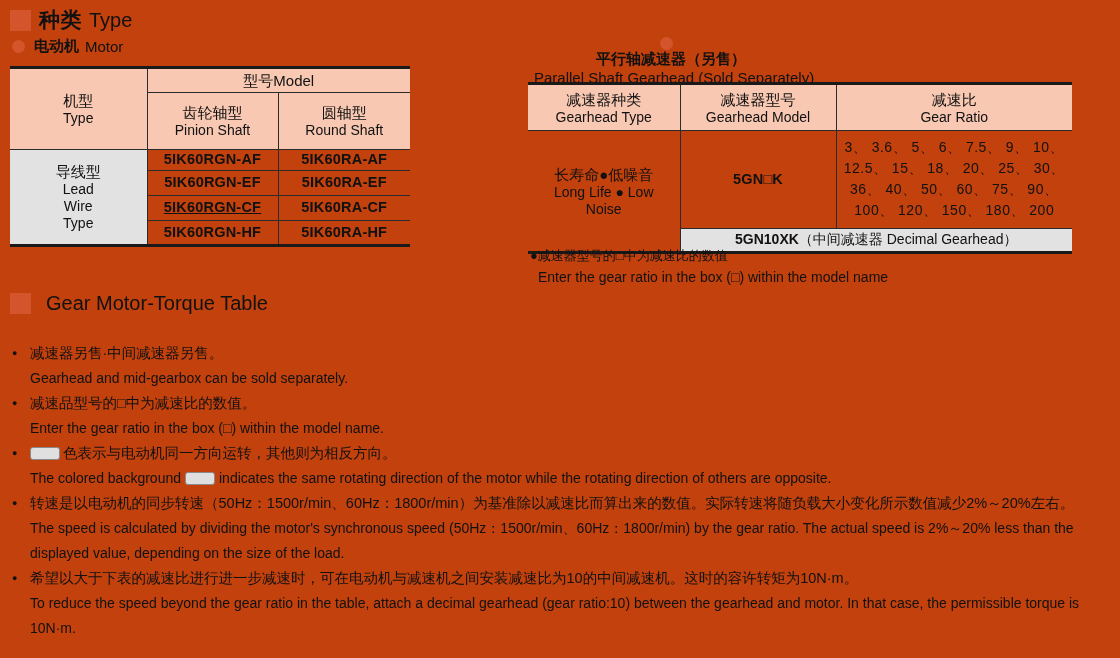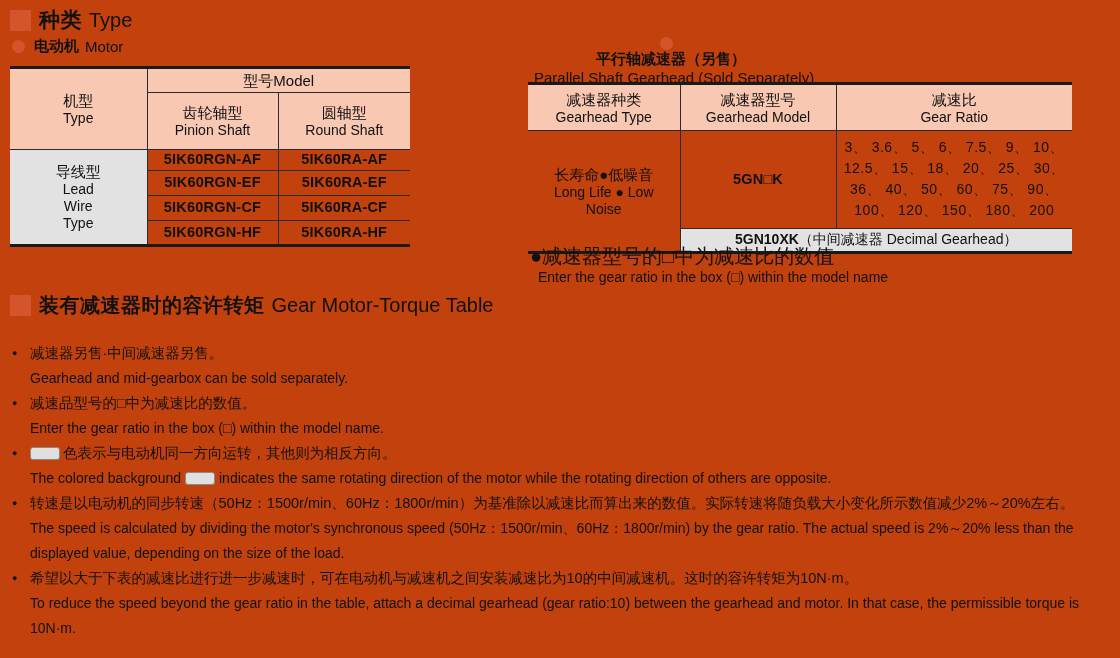--- a/index.html
+++ b/index.html
@@ -50,21 +50,21 @@
   .cell-en { font-size:14px; line-height:17px; }
   td.model-cell { font-weight:bold; font-size:14.5px; letter-spacing:0.2px; }
   #motor-table { position:absolute; left:10px; top:66px; width:400px; }
   #gearhead-table { position:absolute; left:528px; top:82px; width:544px; }
   .ratio-line { font-size:14px; line-height:21px; letter-spacing:0.5px; }
   .decimal-cell { font-size:14px; }
   .decimal-model { font-weight:bold; }
 
   
   #gearhead-note { position:absolute; left:530px; top:245px; }
-  #gearhead-note .n-zh { font-size:20px; line-height:22px; }
+  #gearhead-note .n-zh { font-size:13px; line-height:22px; }
   #gearhead-note .n-en { font-size:14px; line-height:21px; padding-left:8px; }
 
   
   #torque-notes { position:absolute; left:12px; top:341px; width:1100px; }
   .bullet { display:flex; align-items:flex-start; }
   .b-marker {
     flex:0 0 18px; font-size:9px; line-height:25px; color:#111;
     text-align:left; padding-top:0;
   }
   .b-body { flex:1 1 auto; }
@@ -128,21 +128,21 @@
         <div class="cell-en">Type</div>
       </td>
       <td class="model-cell" style="height:20px;margin-top:44px;">5IK60RGN-AF</td>
       <td class="model-cell">5IK60RA-AF</td>
     </tr>
     <tr>
       <td class="model-cell" style="height:24px;">5IK60RGN-EF</td>
       <td class="model-cell">5IK60RA-EF</td>
     </tr>
     <tr>
-      <td class="model-cell" style="height:24px;">5IK60RGN-CF</td>
+      <td class="model-cell" style="height:24px;text-decoration:underline;">5IK60RGN-CF</td>
       <td class="model-cell">5IK60RA-CF</td>
     </tr>
     <tr>
       <td class="model-cell" style="height:24px;">5IK60RGN-HF</td>
       <td class="model-cell">5IK60RA-HF</td>
     </tr>
   </tbody>
     </table>
 
   <div class="sec-header" style="left:528px; top:37px;flex-direction:column;">
@@ -194,21 +194,20 @@
   </tbody>
     </table>
 
   <div id="gearhead-note">
     <div class="n-zh">●减速器型号的□中为减速比的数值</div>
     <div class="n-en">Enter the gear ratio in the box (□) within the model name</div>
   </div>
 
   <div class="sec-header" style="left:10px; top:292px;">
     <span class="sq-marker"></span>
-    <span class="h1-zh" style="font-size:20px;">装有减速器时的容许转矩</span>
     <span class="h1-en">Gear Motor-Torque Table</span>
   </div>
 
   <div id="torque-notes">
 
     <div class="bullet">
       <div class="b-marker">●</div>
       <div class="b-body">
         <div class="b-zh">减速器另售·中间减速器另售。</div>
         <div class="b-en">Gearhead and mid-gearbox can be sold separately.</div>

